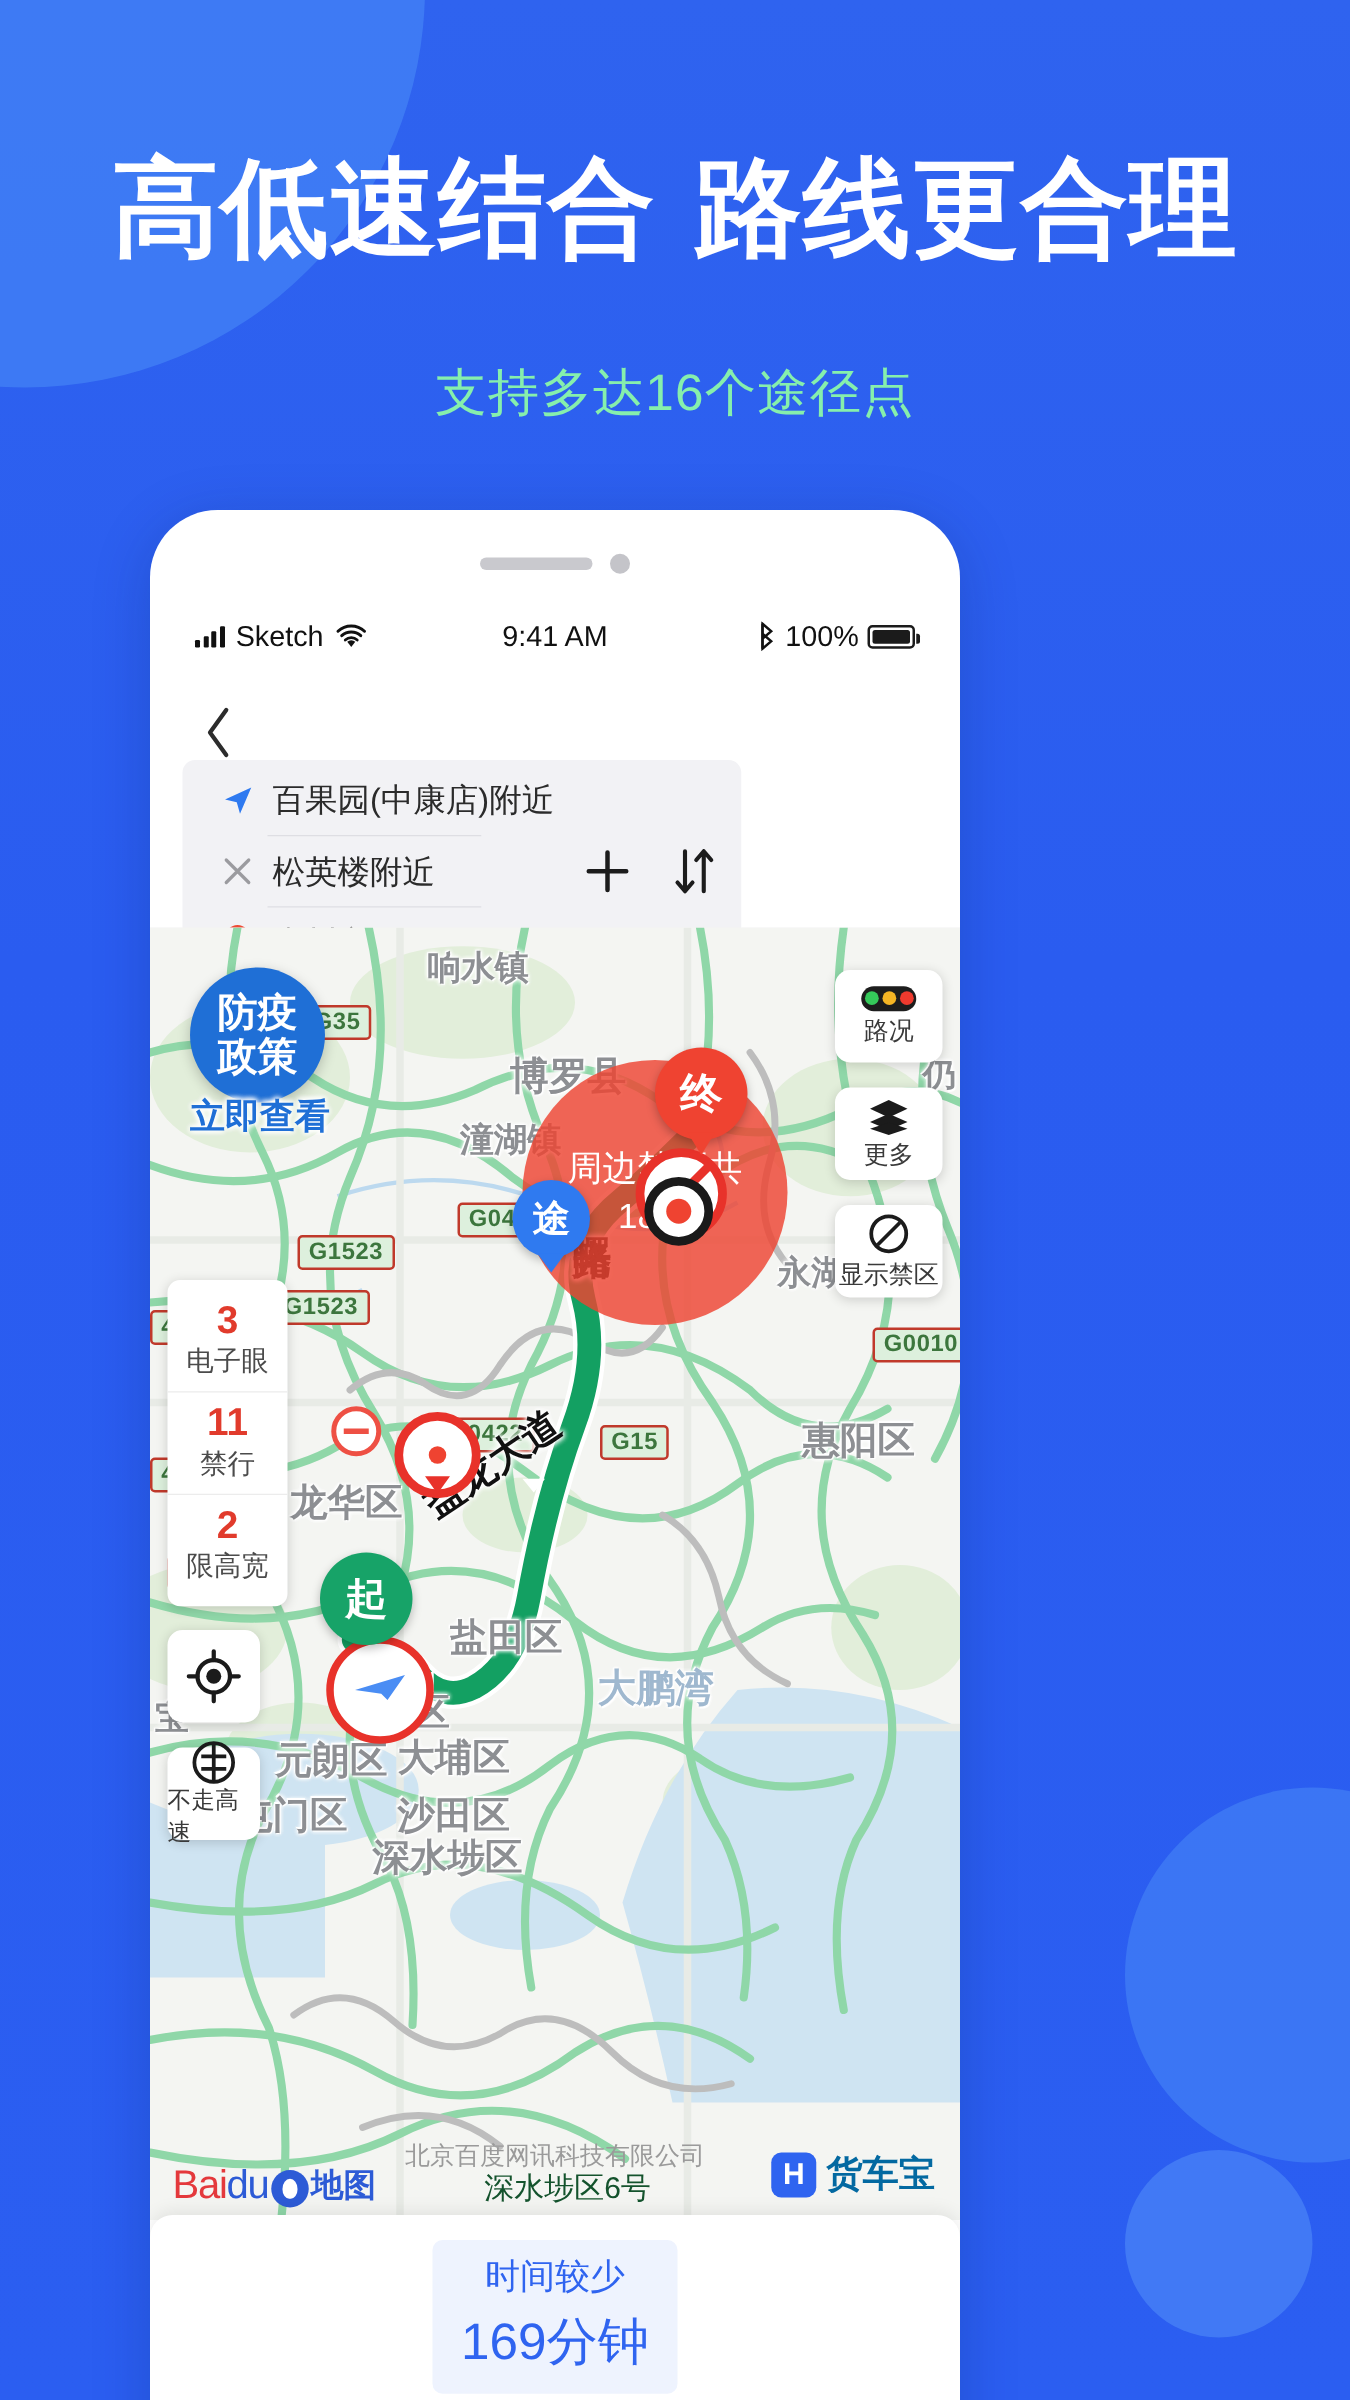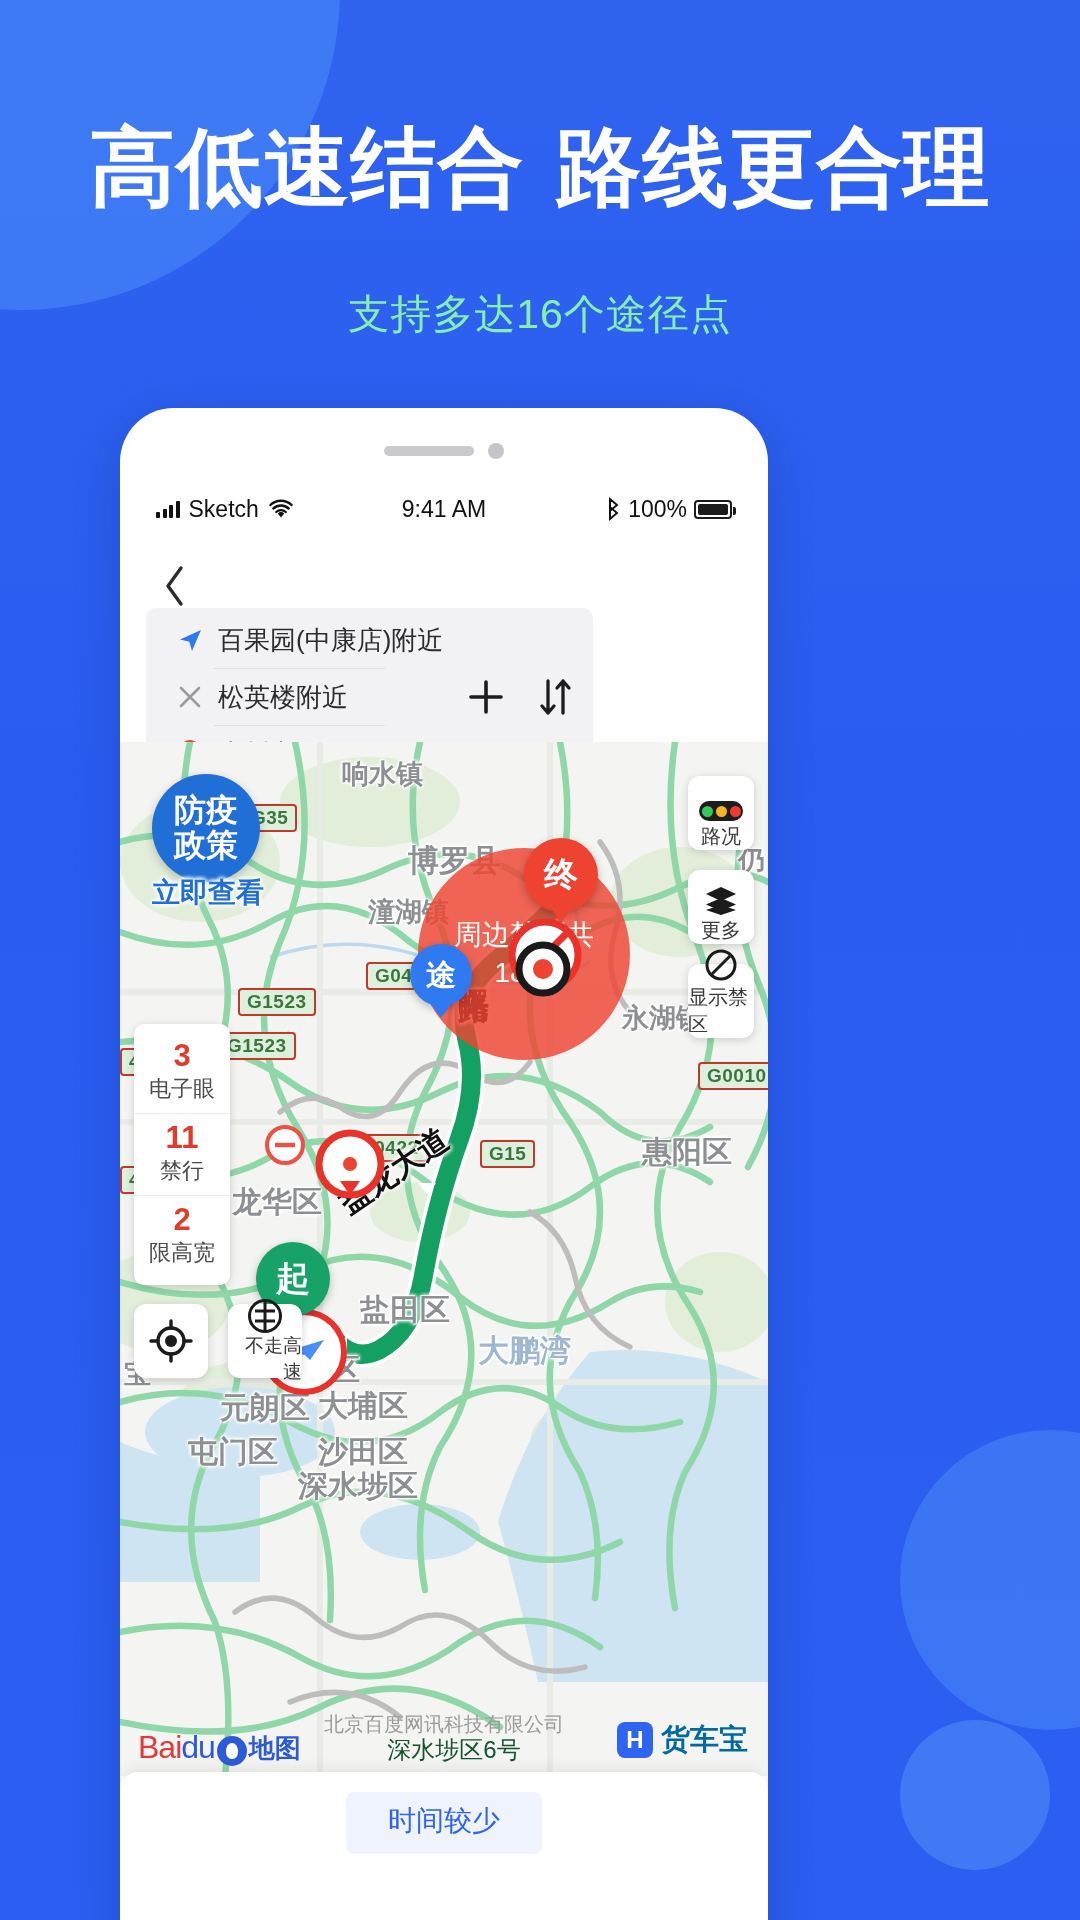--- a/index.html
+++ b/index.html
@@ -108,28 +108,28 @@
   
   #stats { position:absolute; left:14px; top:282px; width:96px; background:#fff; border-radius:10px;
      box-shadow:0 2px 9px rgba(0,0,0,.16); padding:8px 0; }
   #stats .row { text-align:center; padding:7px 0 9px 0; }
   #stats .row + .row { border-top:1px solid #ececec; }
   #stats .num { color:#e13b2c; font-size:31px; font-weight:bold; line-height:1.1; }
   #stats .lbl { color:#4b4b4b; font-size:22px; margin-top:1px; }
 
   
   #rctrl { position:absolute; right:14px; top:34px; display:flex; flex-direction:column; gap:20px; }
-  #rctrl .btn { width:66px; height:74px; background:#fff; border-radius:12px; box-shadow:0 2px 9px rgba(0,0,0,.16);
-     display:flex; flex-direction:column; align-items:center; justify-content:flex-end; gap:2px; }
+  #rctrl .btn { width:86px; height:74px; background:#fff; border-radius:12px; box-shadow:0 2px 9px rgba(0,0,0,.16);
+     display:flex; flex-direction:column; align-items:center; justify-content:center; gap:2px; }
   #rctrl .btn .lbl { font-size:20px; color:#3a3a3a; }
   .tl { width:44px; height:20px; border-radius:10px; background:#1d1d1d; display:flex; align-items:center; justify-content:center; gap:3px; }
   .tl i { width:11px;height:11px;border-radius:50%; display:block; }
 
   
-  #lctrl { position:absolute; left:14px; top:562px; display:flex; flex-direction:row; gap:20px;text-align:right; }
+  #lctrl { position:absolute; left:14px; top:562px; display:flex; flex-direction:column; gap:20px; }
   #lctrl .btn { width:74px; height:74px; background:#fff; border-radius:12px; box-shadow:0 2px 9px rgba(0,0,0,.16);
      display:flex; flex-direction:column; align-items:center; justify-content:center; }
   #lctrl .btn .lbl { font-size:19px; color:#3a3a3a; margin-top:-2px; }
 
   
   #baidu-logo { position:absolute; left:18px; bottom:10px; display:flex; align-items:flex-end; }
   #baidu-logo .bd { font-size:32px; font-weight:normal; letter-spacing:-1px; }
   #baidu-logo .bd .b1{color:#e4393c}#baidu-logo .bd .b2{color:#2d5bd6}
   #baidu-logo .paw { width:30px;height:30px;border-radius:50%; background:#2d5bd6; margin:0 2px; position:relative; }
   #baidu-logo .paw::after{content:"";position:absolute;left:9px;top:7px;width:12px;height:16px;background:#fff;border-radius:50% 50% 45% 45%;}
@@ -485,17 +485,18 @@
     <div id="brand">
       <span class="bi">H</span>
       <span class="bt">货车宝</span>
     </div>
   </div>
 
   <div id="sheet">
     <div id="sheet-tabs">
       <div class="tab active">
         <div class="t1">时间较少</div>
+        <div class="t2">169分钟</div>
       </div>
     </div>
   </div>
 
 </div>
 
 </body></html>

